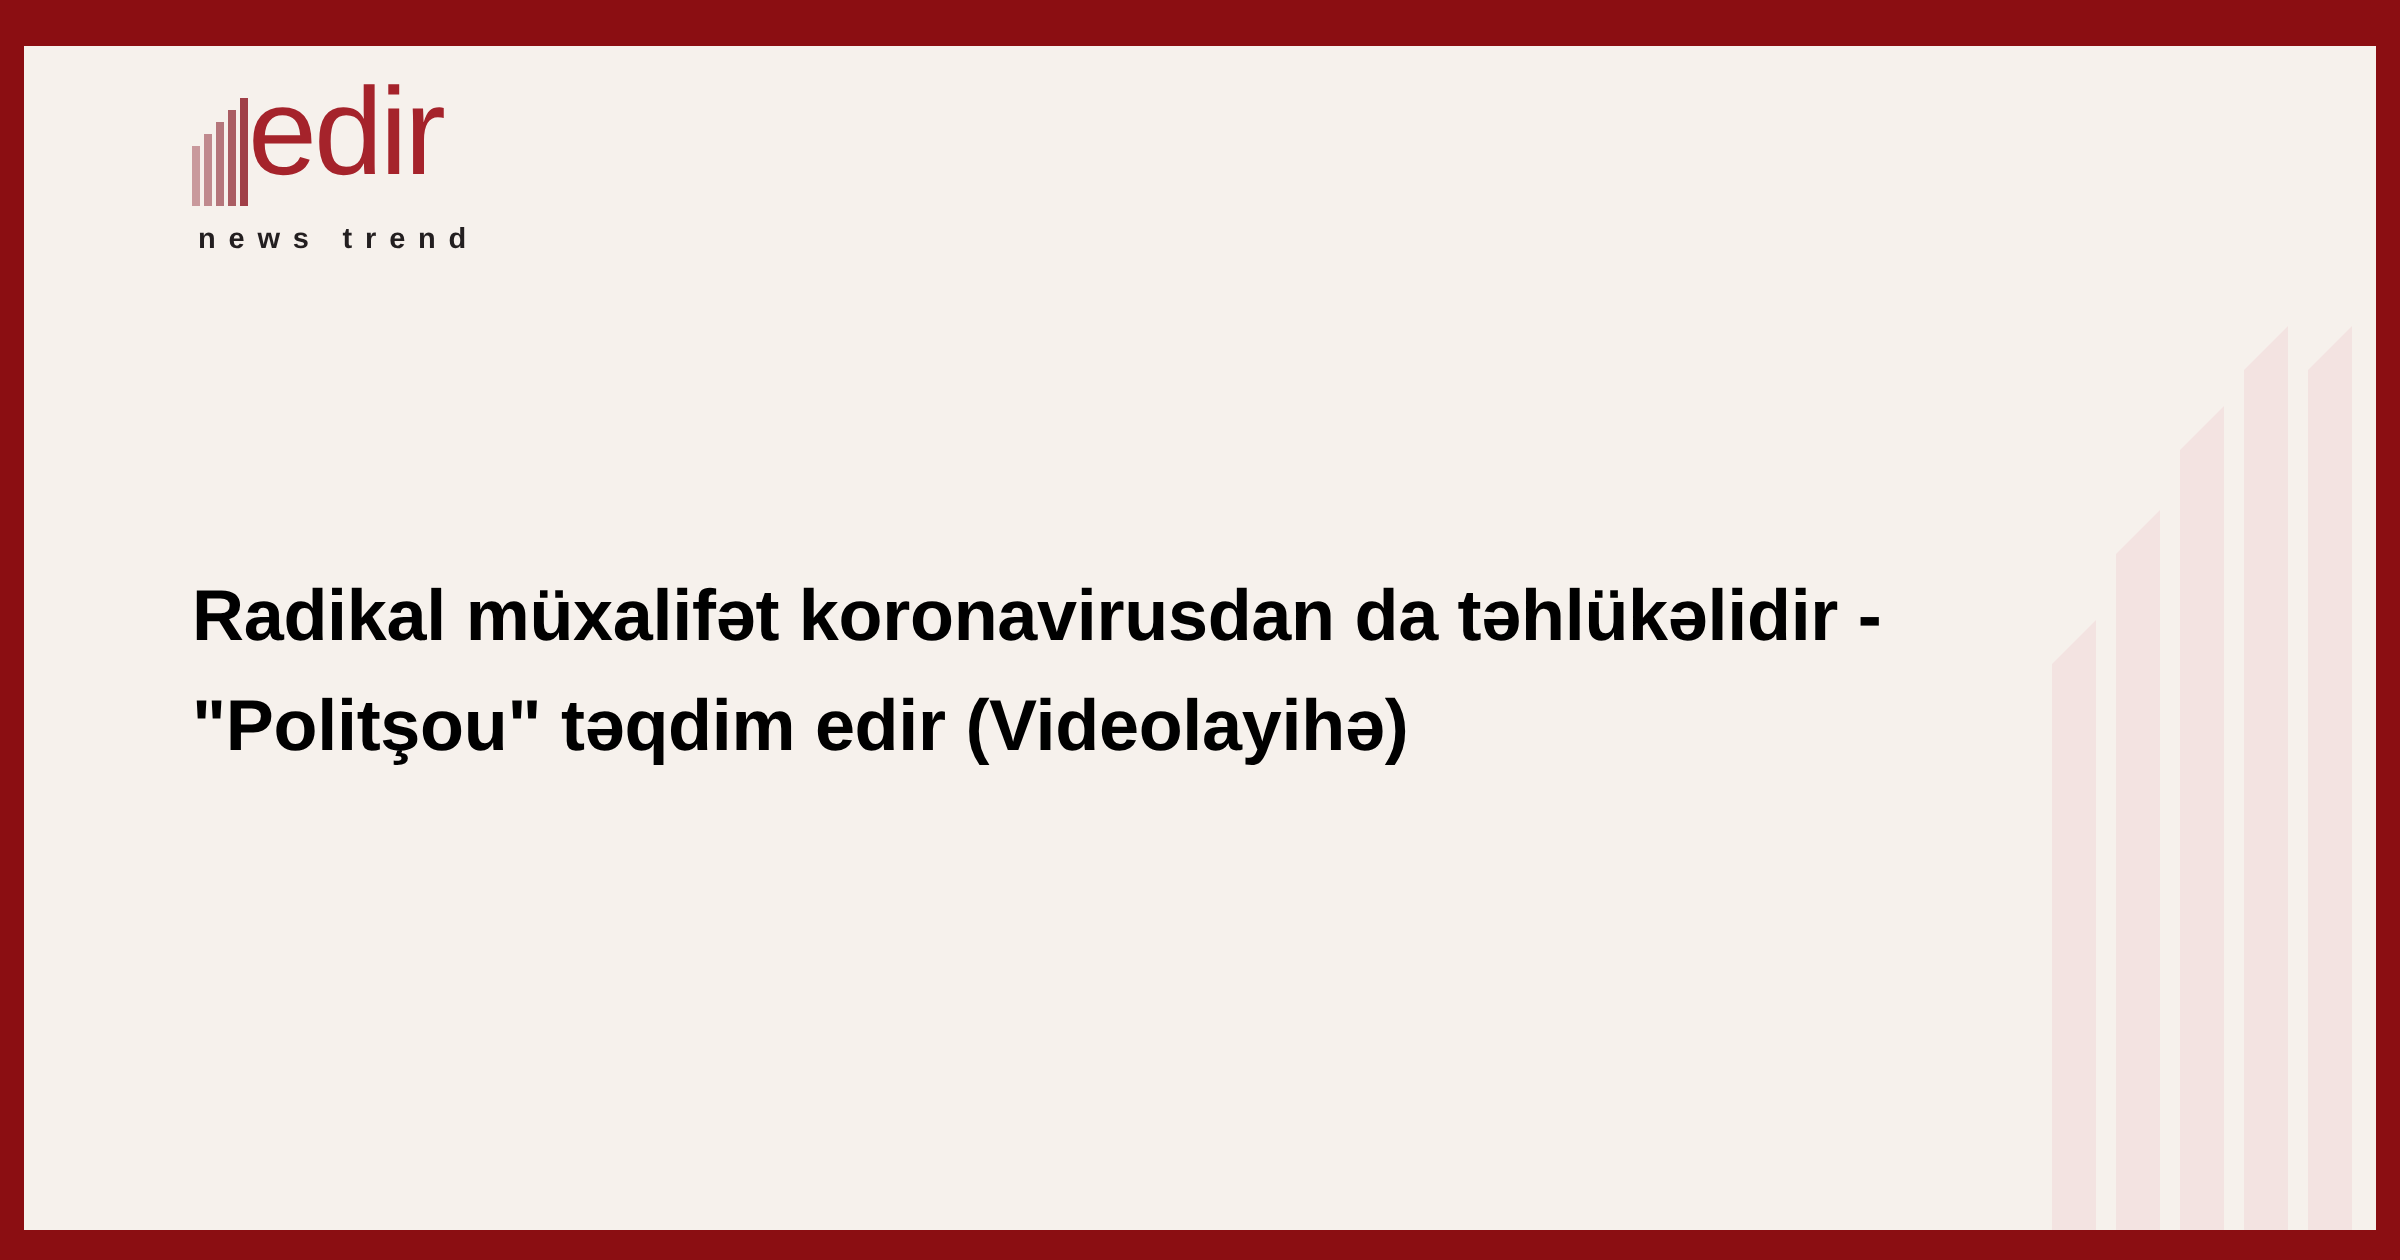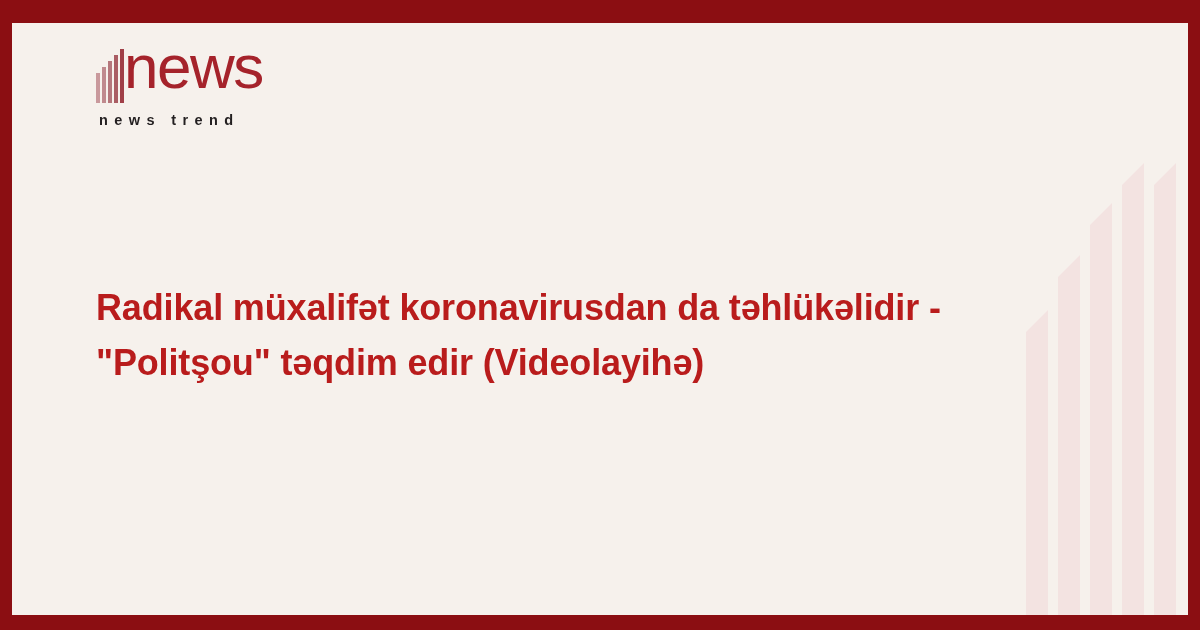--- a/index.html
+++ b/index.html
@@ -92,21 +92,21 @@
   
   .headline {
     position: absolute;
     left: 84px;
     top: 258px;
     width: 900px;
     font-size: 36px;
     font-weight: 700;
     line-height: 1.52;
     letter-spacing: -0.15px;
-    color: #b91c1c;
+    color: #000000;
     font-family: "Liberation Sans", sans-serif;
   }
 </style>
 </head>
 <body>
 
 <div id="card">
   <div id="canvas">
 
     <div class="deco-bars">
@@ -118,21 +118,21 @@
       </div>
 
     <div class="logo">
       <div class="logo-mark">
           <div class="logo-mark-bar" style="left: 0px; height: 30px; background: rgb(201, 153, 156);"></div>
           <div class="logo-mark-bar" style="left: 6px; height: 36px; background: rgb(192, 138, 142);"></div>
           <div class="logo-mark-bar" style="left: 12px; height: 42px; background: rgb(181, 118, 123);"></div>
           <div class="logo-mark-bar" style="left: 18px; height: 48px; background: rgb(170, 93, 99);"></div>
           <div class="logo-mark-bar" style="left: 24px; height: 54px; background: rgb(160, 63, 71);"></div>
         </div>
-      <div class="logo-word">news</div>
+      <div class="logo-word">edir</div>
       <div class="logo-sub">news trend</div>
     </div>
 
     <div class="headline">
       <span>Radikal müxalifət koronavirusdan da təhlükəlidir -</span><br>
       <span>"Politşou" təqdim edir (Videolayihə)</span>
     </div>
 
   </div>
 </div>

